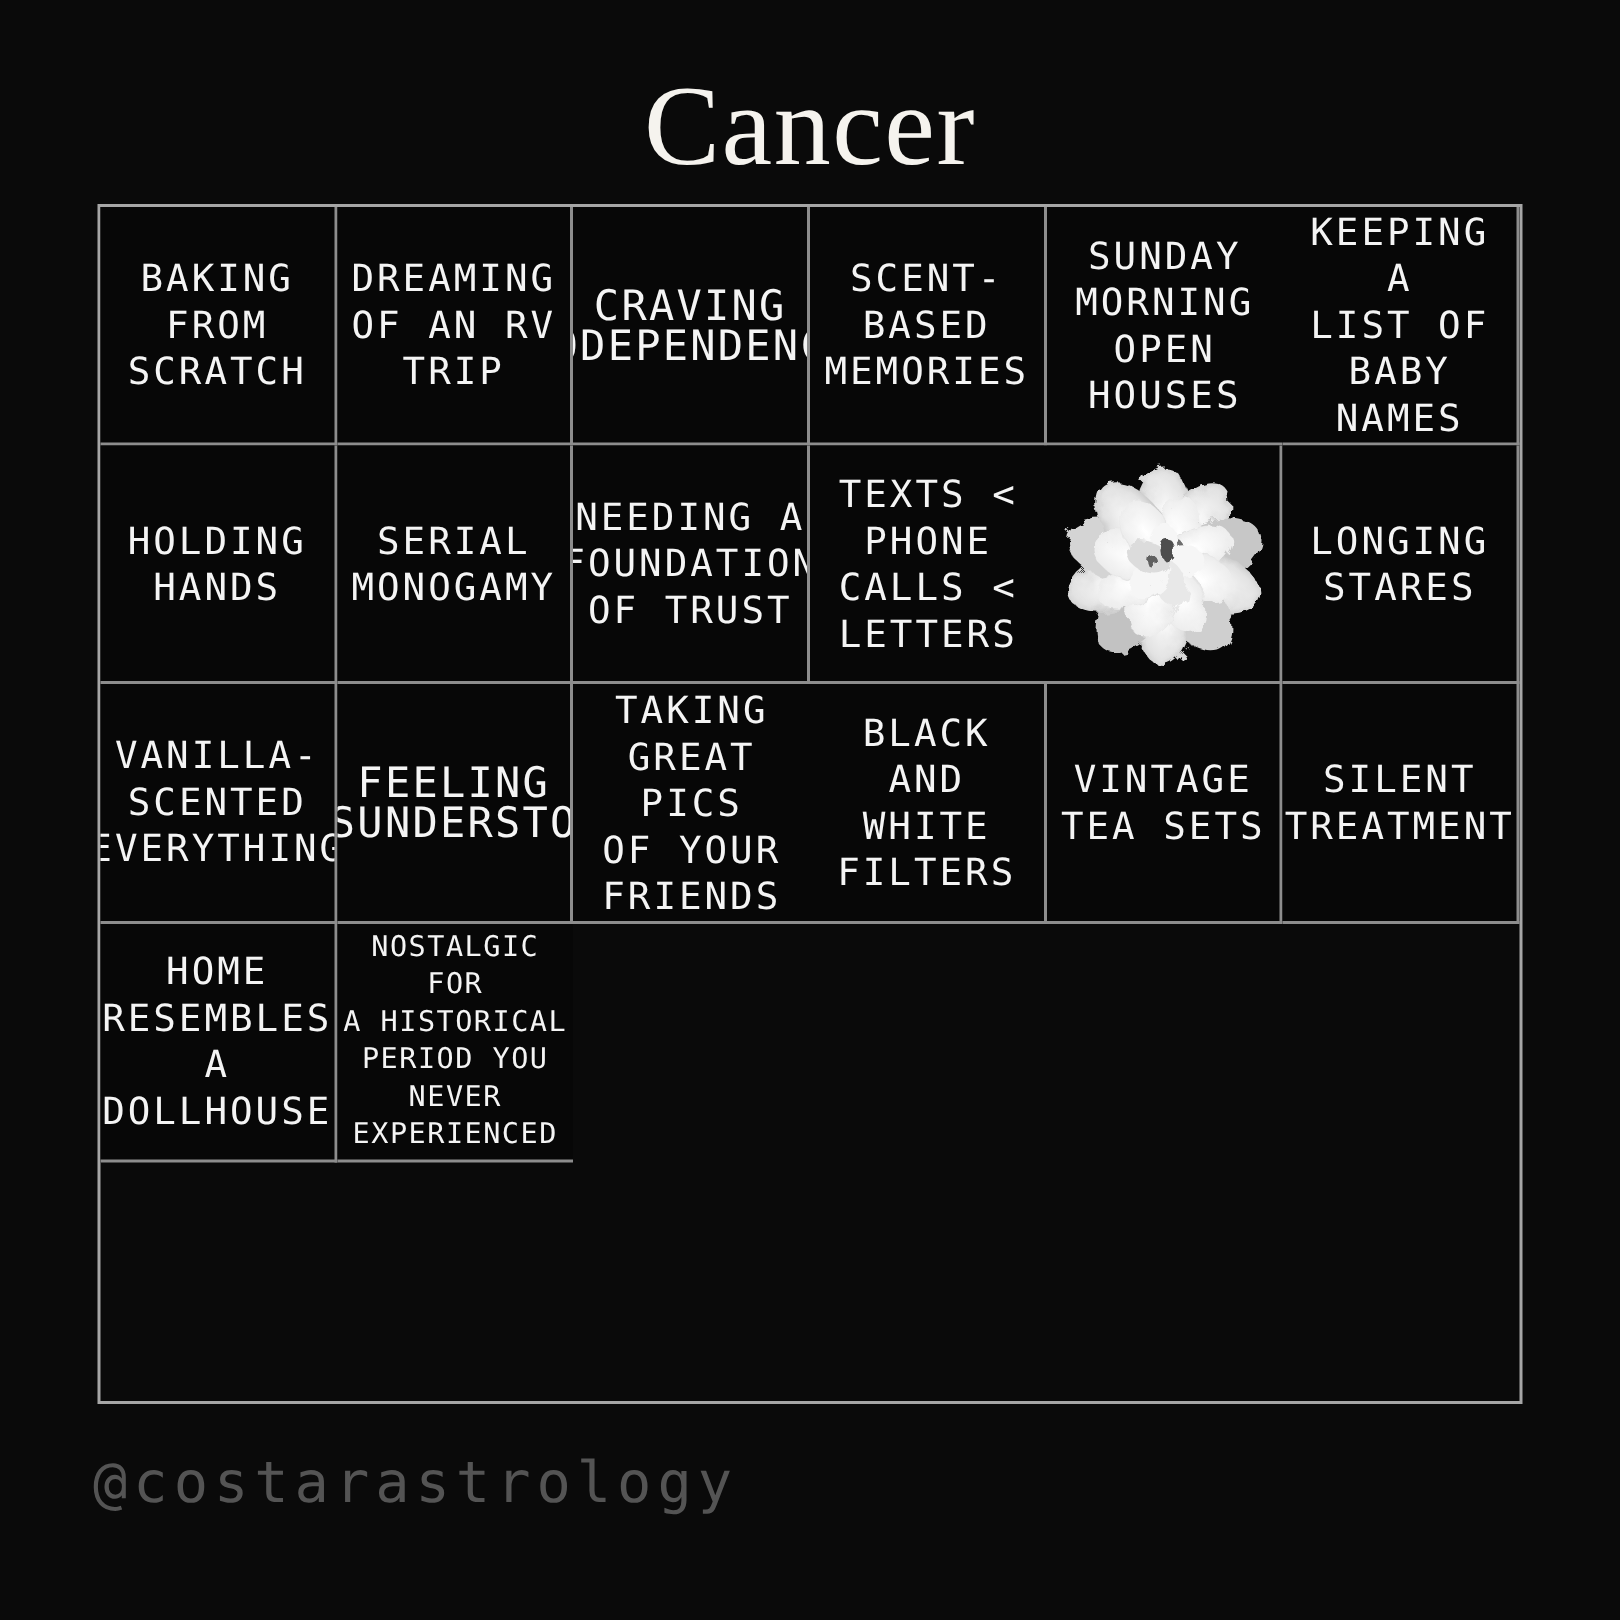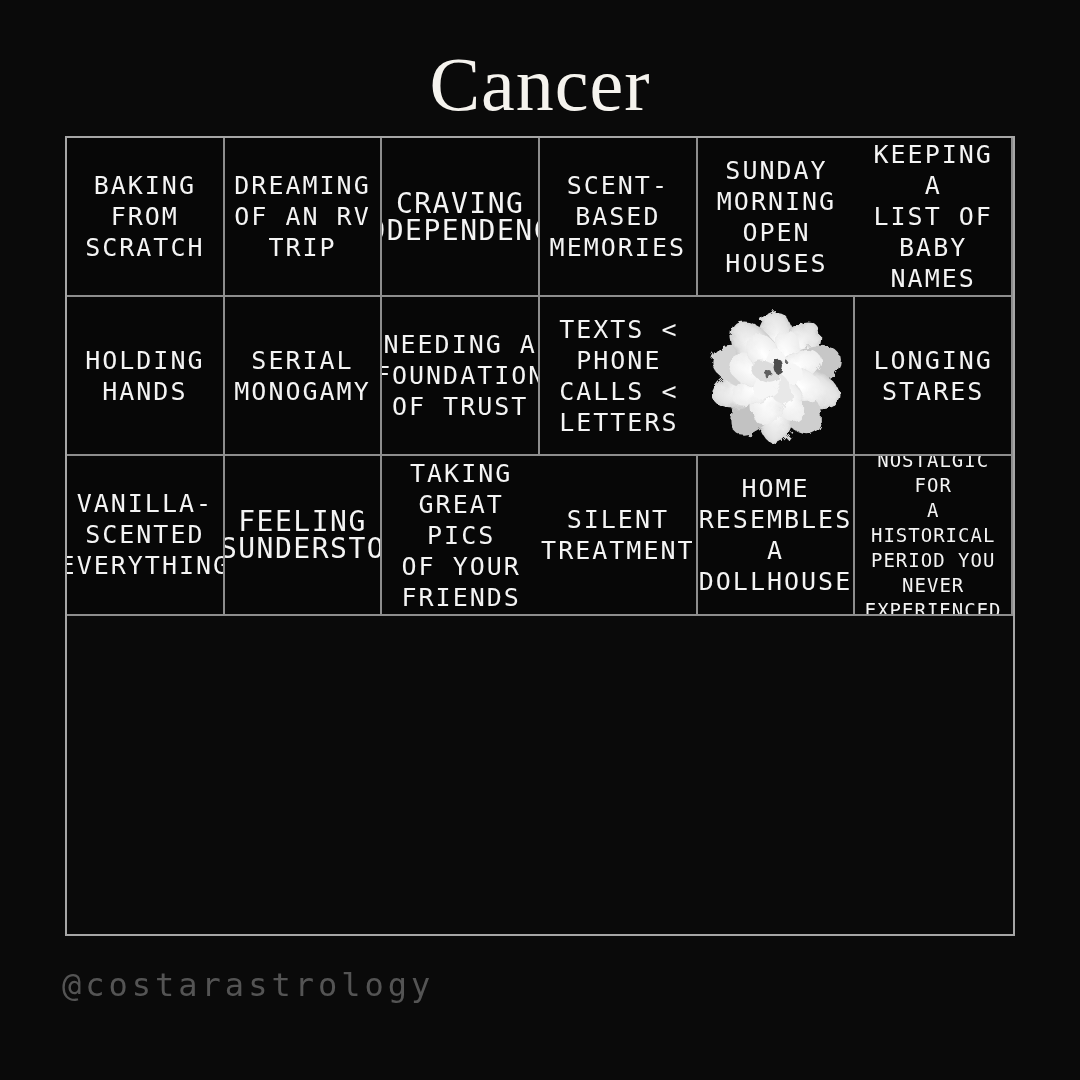--- a/index.html
+++ b/index.html
@@ -53,21 +53,21 @@
     text-transform:uppercase;
   }
   .cell.sz-small .cell-text{font-size:28px;line-height:27px;letter-spacing:1.5px;}
   .cell.sz-xsmall .cell-text{font-size:19px;line-height:25px;letter-spacing:1px;text-align:center;}
 
   .flower-wrap{display:flex;align-items:center;justify-content:center;width:100%;height:100%;}
 
   .footer{
     position:absolute;left:62px;top:966px;
     font-family:"DejaVu Sans Mono","Liberation Mono",monospace;
-    font-size:32px;letter-spacing:4px;
+    font-size:38px;letter-spacing:4px;
     color:var(--footer_text);
   }
 </style>
 </head>
 <body>
 
 <div class="page">
 
   <h1 class="title">Cancer</h1>
 
@@ -202,20 +202,29 @@
 MISUNDERSTOOD</span>
       </div>
     <div class="cell">
         <span class="cell-text">TAKING
 GREAT PICS
 OF YOUR
 FRIENDS</span>
       </div>
 
     <div class="cell">
+        <span class="cell-text">BLACK AND
+WHITE
+FILTERS</span>
+      </div>
+    <div class="cell">
+        <span class="cell-text">VINTAGE
+TEA SETS</span>
+      </div>
+    <div class="cell">
         <span class="cell-text">SILENT
 TREATMENT</span>
       </div>
     <div class="cell">
         <span class="cell-text">HOME
 RESEMBLES
 A
 DOLLHOUSE</span>
       </div>
     <div class="cell sz-xsmall">

